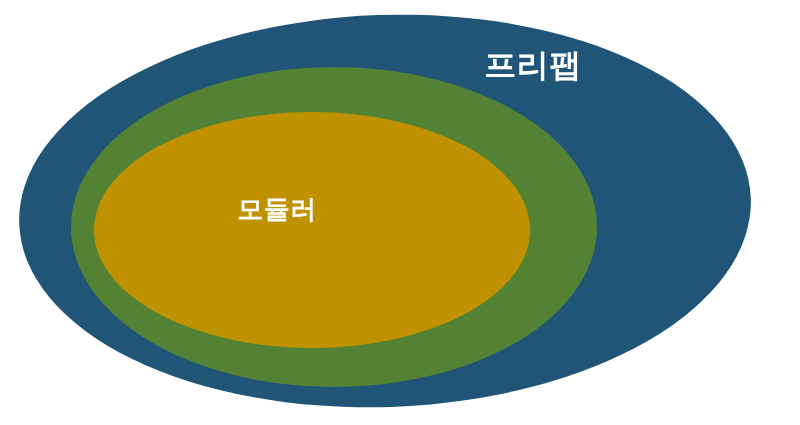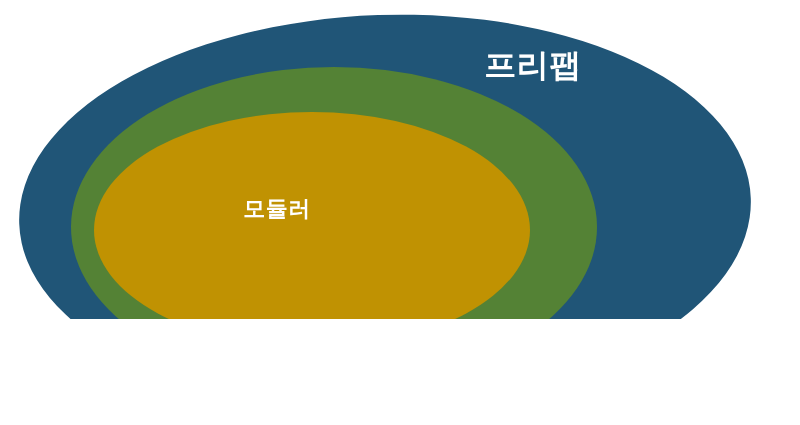--- a/index.html
+++ b/index.html
@@ -4,42 +4,42 @@
 <style>
   html, body {
     margin: 0;
     padding: 0;
     background: #ffffff;
     font-family: "Liberation Sans", sans-serif;
   }
   .canvas {
     position: relative;
     width: 800px;
-    height: 319px;
+    height: 425px;
     background: #ffffff;
     overflow: hidden;
   }
   .canvas svg {
     position: absolute;
     left: 0;
     top: 0;
     display: block;
   }
   .lbl {
     position: absolute;
     transform: translate(-50%, -50%);
     color: #ffffff;
     font-weight: bold;
     white-space: nowrap;
     letter-spacing: 0.5px;
     user-select: none;
   }
   .lbl.prefab  { left: 533px; top: 66px;  font-size: 32px; }
   .lbl.osc     { left: 350px; top: 90px;  font-size: 30px; }
-  .lbl.modular { left: 277px; top: 209px; font-size: 22px; }
+  .lbl.modular { left: 277px; top: 209px; font-size: 26px; }
 </style>
 </head>
 <body>
 
 <div class="canvas">
   <svg width="800" height="425" viewBox="0 0 800 425">
     <ellipse cx="385" cy="211" rx="366" ry="196" transform="rotate(-2 385 211)" fill="#205577"></ellipse>
     <ellipse cx="334" cy="227" rx="263" ry="160" fill="#548235"></ellipse>
     <ellipse cx="312" cy="230" rx="218" ry="118" fill="#c09202"></ellipse>
   </svg>

